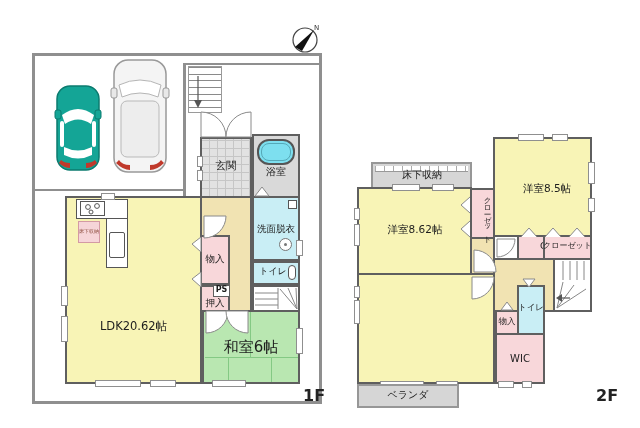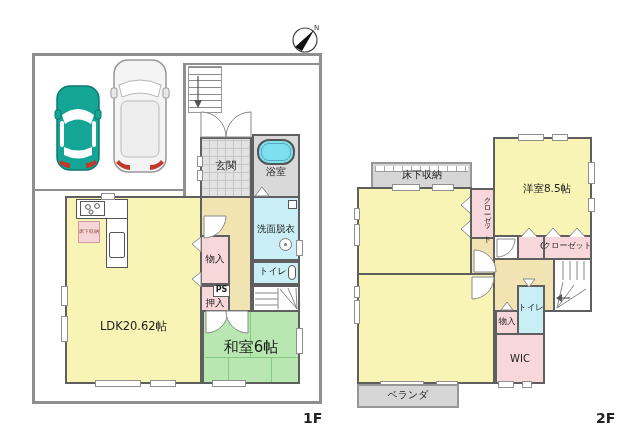--- a/index.html
+++ b/index.html
@@ -17,21 +17,21 @@
   .tile{background:#e2e2e2;
         background-image:repeating-linear-gradient(0deg,transparent 0 7px,#c6c6c6 7px 8px),
                          repeating-linear-gradient(90deg,transparent 0 7px,#c6c6c6 7px 8px);}
   .lbl{position:absolute;box-sizing:border-box;text-align:center;line-height:1.1;color:#1d1d1d;white-space:nowrap;}
   .win{position:absolute;box-sizing:border-box;background:#fff;border:1px solid #8f8f8f;}
   .wallline{position:absolute;background:#8f8f8f;}
   .fixture{position:absolute;box-sizing:border-box;background:#fff;border:1.5px solid #555;}
   .tatami{position:absolute;background:#84c984;}
   .vtext{writing-mode:vertical-rl;text-orientation:upright;letter-spacing:1px;}
   svg{position:absolute;overflow:visible;}
-  .floor-tag{position:absolute;font-size:14px;font-weight:600;color:#222;margin-top:24px;}
+  .floor-tag{position:absolute;font-size:16px;font-weight:600;color:#222;}
 </style>
 </head>
 <body>
 
 <div id="canvas">
 
   <div class="abs" style="left:32px;top:53px;width:290px;height:351px;border:3px solid #8f8f8f;"></div>
   <div class="wallline" style="left:183px;top:63px;width:136px;height:2px;"></div>
   <div class="wallline" style="left:35px;top:189px;width:148px;height:2px;"></div>
   <div class="wallline" style="left:183px;top:63px;width:3px;height:135px;"></div>
@@ -162,20 +162,21 @@
   <div class="room balc" style="left:371px;top:162px;width:101px;height:27px;">
     <div class="abs" style="left:2px;top:2px;width:93px;height:6px;background:#fff;border-bottom:1px solid #999;
                 background-image:repeating-linear-gradient(90deg,#aaa 0 1px,transparent 1px 9px);"></div>
   </div>
   <div class="lbl" style="left:376px;top:169px;width:92px;font-size:10px;">床下収納</div>
 
   <div class="room tan" style="left:470px;top:237px;width:25px;height:38px;"></div>
   <div class="room tan" style="left:493px;top:258px;width:62px;height:54px;"></div>
 
   <div class="room yellow" style="left:357px;top:187px;width:115px;height:88px;"></div>
+  <div class="lbl" style="left:360px;top:224px;width:110px;font-size:10.5px;">洋室8.62帖</div>
 
   <div class="room yellow" style="left:357px;top:273px;width:138px;height:111px;"></div>
 
   <div class="room pink" style="left:470px;top:188px;width:25px;height:51px;"></div>
   <div class="lbl vtext" style="left:474px;top:191px;width:17px;height:45px;font-size:7.5px;">クローゼット</div>
 
   <div class="room yellow" style="left:493px;top:137px;width:99px;height:100px;"></div>
   <div class="lbl" style="left:496px;top:183px;width:102px;font-size:10.5px;">洋室8.5帖</div>
 
   <div class="room pink" style="left:517px;top:235px;width:28px;height:25px;"></div>

